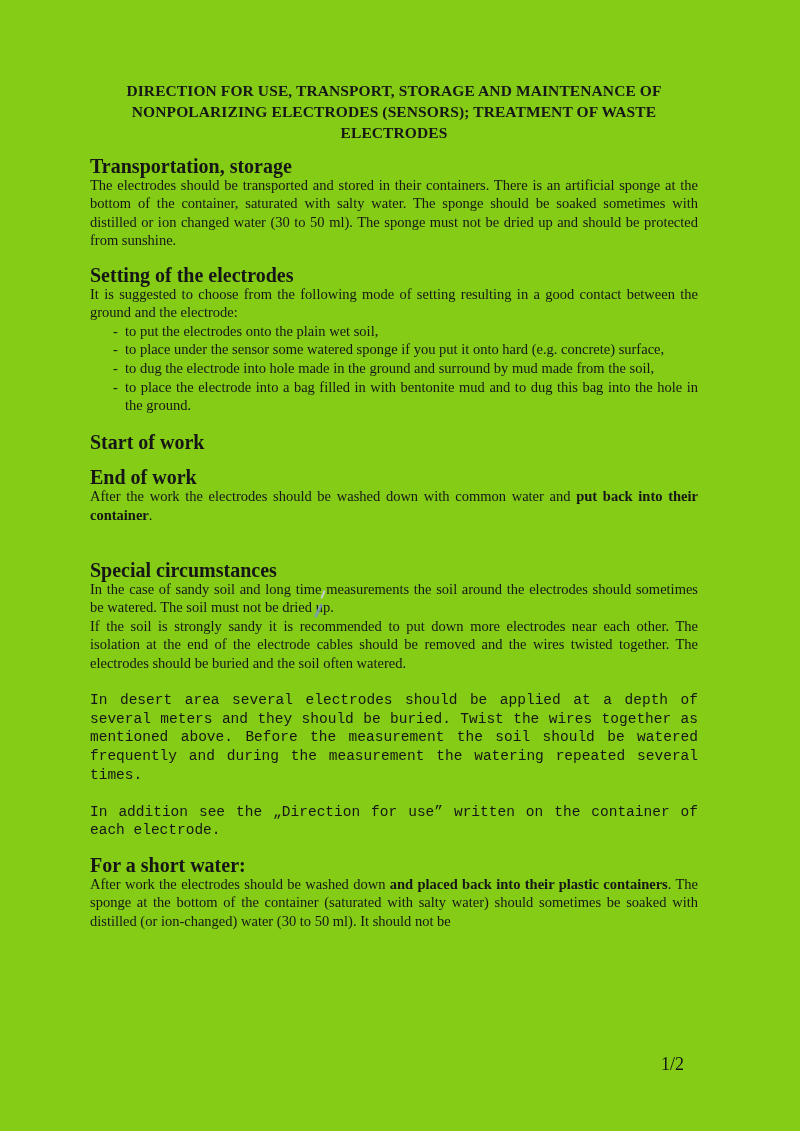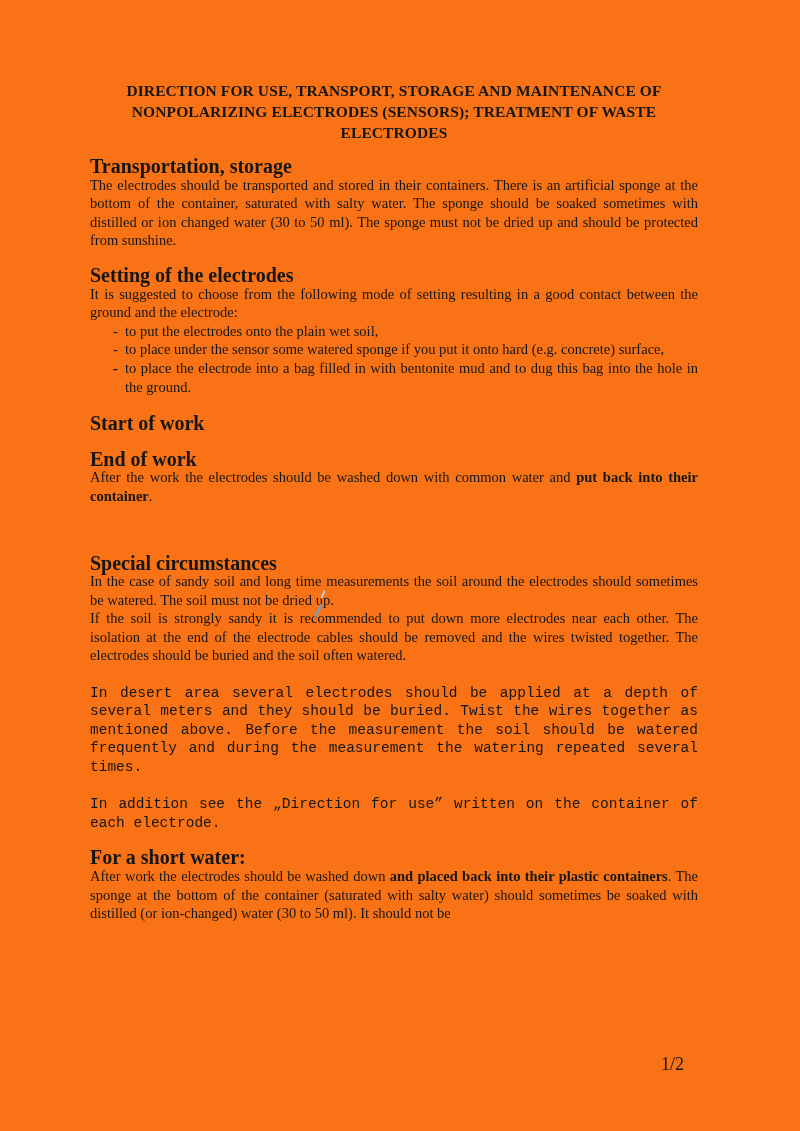--- a/index.html
+++ b/index.html
@@ -4,21 +4,21 @@
 <style>
   html, body { margin: 0; padding: 0; }
   body {
     width: 800px; height: 1131px;
     background: #f4f4f2;
     font-family: "Liberation Serif", serif;
   }
   .page {
     position: relative;
     width: 800px; height: 1131px;
-    background: #f97316;
+    background: #84cc16;
     color: #161616;
     overflow: hidden;
   }
   .content {
     position: absolute;
     left: 90px; top: 0;
     width: 608px;
   }
   .title {
     margin-top: 80px;
@@ -93,31 +93,31 @@
     <div class="doc-body">
         <section style="margin-top: 14px;">
           <h2>Transportation, storage</h2>
           <p><span>The electrodes should be transported and stored in their containers. There is an artificial sponge at the bottom of the container, saturated with salty water. The sponge should be soaked sometimes with distilled or ion changed water (30 to 50 ml). The sponge must not be dried up and should be protected from sunshine.</span></p>
         </section>
         <section style="margin-top: 16px;">
           <h2>Setting of the electrodes</h2>
           <p><span>It is suggested to choose from the following mode of setting resulting in a good contact between the ground and the electrode:</span></p>
           <div class="li"><span class="marker">-</span><span>to put the electrodes onto the plain wet soil,</span></div>
           <div class="li"><span class="marker">-</span><span>to place under the sensor some watered sponge if you put it onto hard (e.g. concrete) surface,</span></div>
-          <div class="li"><span class="marker">-</span></div>
+          <div class="li"><span class="marker">-</span><span>to dug the electrode into hole made in the ground and surround by mud made from the soil,</span></div>
           <div class="li"><span class="marker">-</span><span>to place the electrode into a bag filled in with bentonite mud and to dug this bag into the hole in the ground.</span></div>
         </section>
         <section style="margin-top: 18px;">
           <h2>Start of work</h2>
         </section>
         <section style="margin-top: 17px;">
           <h2>End of work</h2>
           <p><span>After the work the electrodes should be washed down with common water and </span><span class="b">put back into their container</span><span>.</span></p>
         </section>
-        <section style="margin-top: 48px;">
+        <section style="margin-top: 37px;">
           <h2>Special circumstances</h2>
           <p><span>In the case of sandy soil and long time measurements the soil around the electrodes should sometimes be watered. The soil must not be dried up.</span></p>
           <p><span>If the soil is strongly sandy it is recommended to put down more electrodes near each other. The isolation at the end of the electrode cables should be removed and the wires twisted together. The electrodes should be buried and the soil often watered.</span></p>
           <p class="spaced"><span>In desert area several electrodes should be applied at a depth of several meters and they should be buried. Twist the wires together as mentioned above. Before the measurement the soil should be watered frequently and during the measurement the watering repeated several times.</span></p>
           <p class="spaced"><span>In addition see the „Direction for use” written on the container of each electrode.</span></p>
         </section>
         <section style="margin-top: 16px;">
           <h2>For a short water:</h2>
           <p><span>After work the electrodes should be washed down </span><span class="b">and placed back into their plastic containers</span><span>. The sponge at the bottom of the container (saturated with salty water) should sometimes be soaked with distilled (or ion-changed) water (30 to 50 ml). It should not be</span></p>
         </section>

